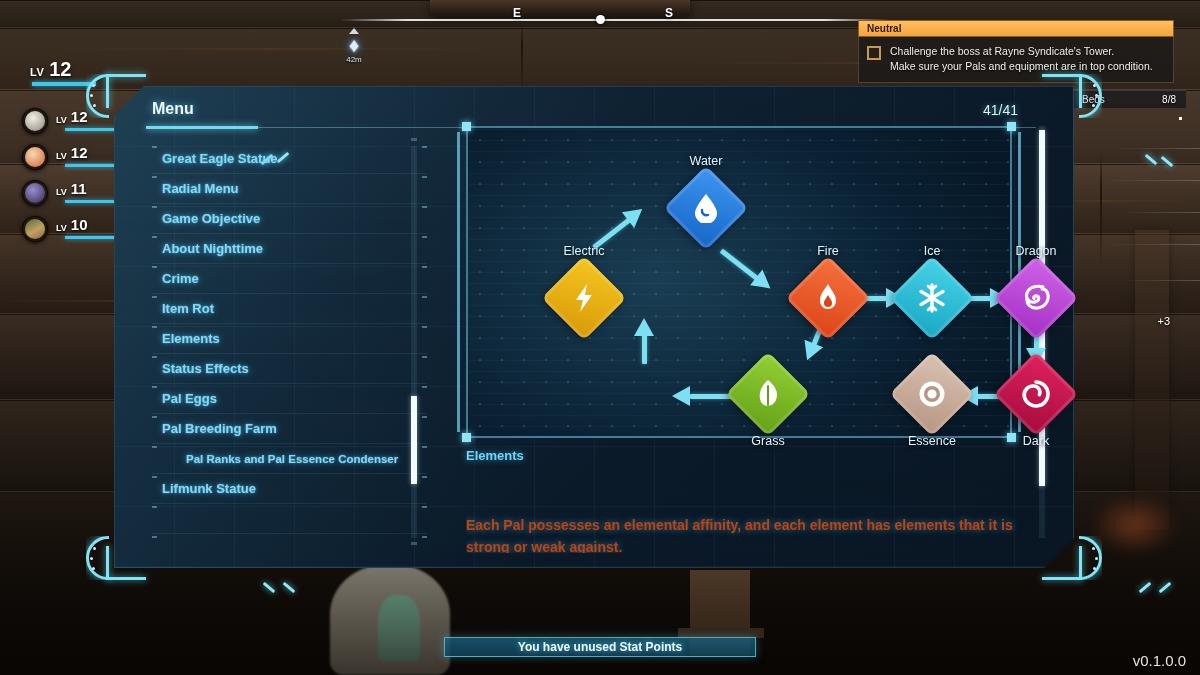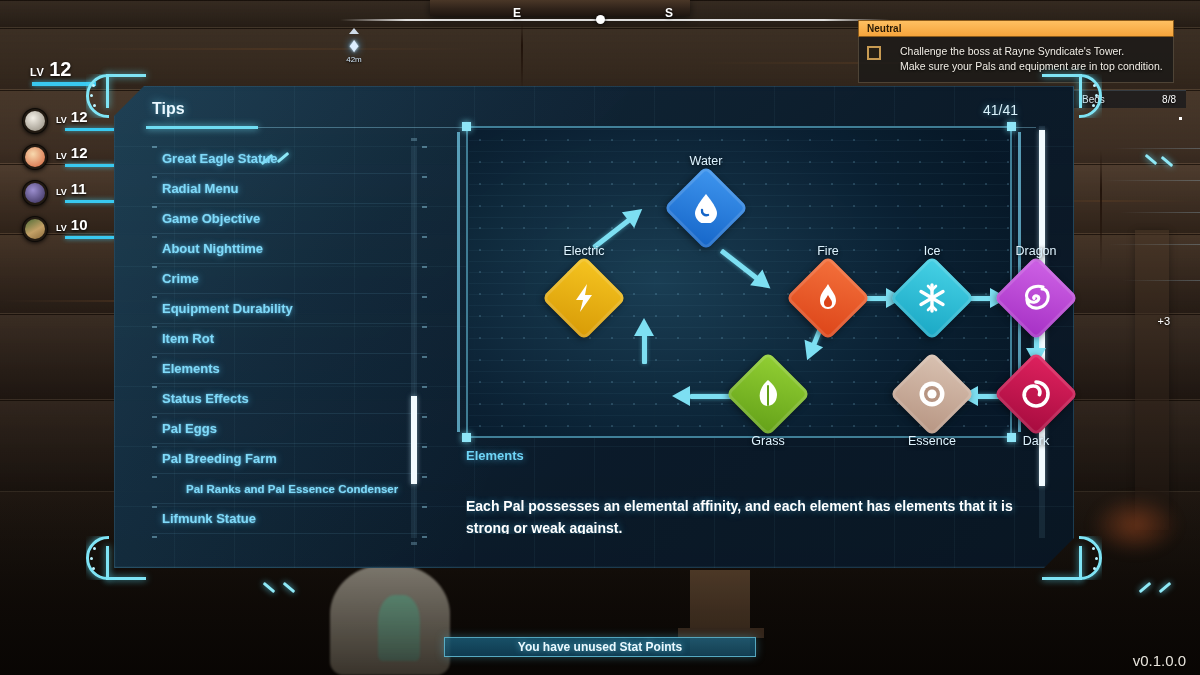--- a/index.html
+++ b/index.html
@@ -143,21 +143,21 @@
   #tutorial { position:absolute; left:858px; top:20px; width:316px; }
   .tut-head {
     background:linear-gradient(180deg,#ffc061,#f5a43c);
     border:1px solid #8c5c1c;
     color:#2a1b06; font-size:10px; font-weight:bold;
     padding:2px 8px;
   }
   .tut-body {
     background:rgba(28,26,24,0.88);
     border:1px solid rgba(110,95,75,0.6); border-top:none;
-    padding:7px 8px 8px; display:flex; gap:19px; align-items:flex-start;
+    padding:7px 8px 8px; display:flex; gap:9px; align-items:flex-start;
   }
   .tut-check {
     width:14px; height:14px; flex:none; margin-top:2px;
     border:2px solid #c79a52; background:rgba(40,32,20,0.8);
   }
   .tut-lines { font-size:10.5px; color:#f2eee6; line-height:1.45; text-shadow:0 1px 2px rgba(0,0,0,0.8); }
 
   
   #menu {
     position:absolute; left:114px; top:86px; width:960px; height:482px;
@@ -283,21 +283,21 @@
     box-shadow:0 0 4px rgba(110,225,245,0.5); }
   .arr .head { position:absolute; width:0; height:0; }
 
   
   #detail { position:absolute; left:352px; top:362px; width:556px; }
   .detail-title {
     font-size:13px; font-weight:bold; color:#6fd5f7;
     text-shadow:0 0 7px rgba(80,190,235,0.7);
   }
   .detail-body {
-    margin-top:33px; font-size:14px; font-weight:bold; color:#ffffff; line-height:1.55;
+    margin-top:52px; font-size:14px; font-weight:bold; color:#c2410c; line-height:1.55;
     text-shadow:0 0 7px rgba(70,185,232,0.6);
     height:38px; overflow:hidden;
   }
 
   
   #toast {
     position:absolute; left:444px; bottom:18px; width:312px; height:20px;
     background:linear-gradient(180deg, rgba(26,96,124,0.82), rgba(16,70,96,0.82));
     border:1px solid rgba(120,220,245,0.65);
     box-shadow:0 0 10px rgba(90,200,235,0.35);
@@ -482,21 +482,21 @@
     <div class="tick" style="left:6px;top:22px;"></div>
     <div class="tick" style="left:4px;top:32px;"></div>
     <div class="tick" style="left:7px;top:42px;"></div>
     <div class="bar" style="left:20px;top:12px;width:3px;height:34px;"></div>
   </div>
   <div class="dash" style="left:1024px;top:500px;transform:rotate(-40deg);"></div>
   <div class="dash" style="left:1044px;top:500px;transform:rotate(-40deg);"></div>
 
   <div class="menu-header">
     <div class="header-rule"></div>
-    <div class="tab-title">Tips</div>
+    <div class="tab-title">Menu</div>
     <div class="tab-underline"></div>
     <div class="tip-count">41/41</div>
   </div>
 
   <div class="list-wrap">
     <div class="tick-col" style="left:0;top:0;height:396px;">
       <i style="top:2px"></i>
         <i style="top:32px"></i>
         <i style="top:62px"></i>
         <i style="top:92px"></i>
@@ -536,23 +536,20 @@
     <div class="tip-item">
         <span>Game Objective</span>
       </div>
     <div class="tip-item">
         <span>About Nighttime</span>
       </div>
     <div class="tip-item">
         <span>Crime</span>
       </div>
     <div class="tip-item">
-        <span>Equipment Durability</span>
-      </div>
-    <div class="tip-item">
         <span>Item Rot</span>
       </div>
     <div class="tip-item">
         <span>Elements</span>
       </div>
     <div class="tip-item">
         <span>Status Effects</span>
       </div>
     <div class="tip-item">
         <span>Pal Eggs</span>

